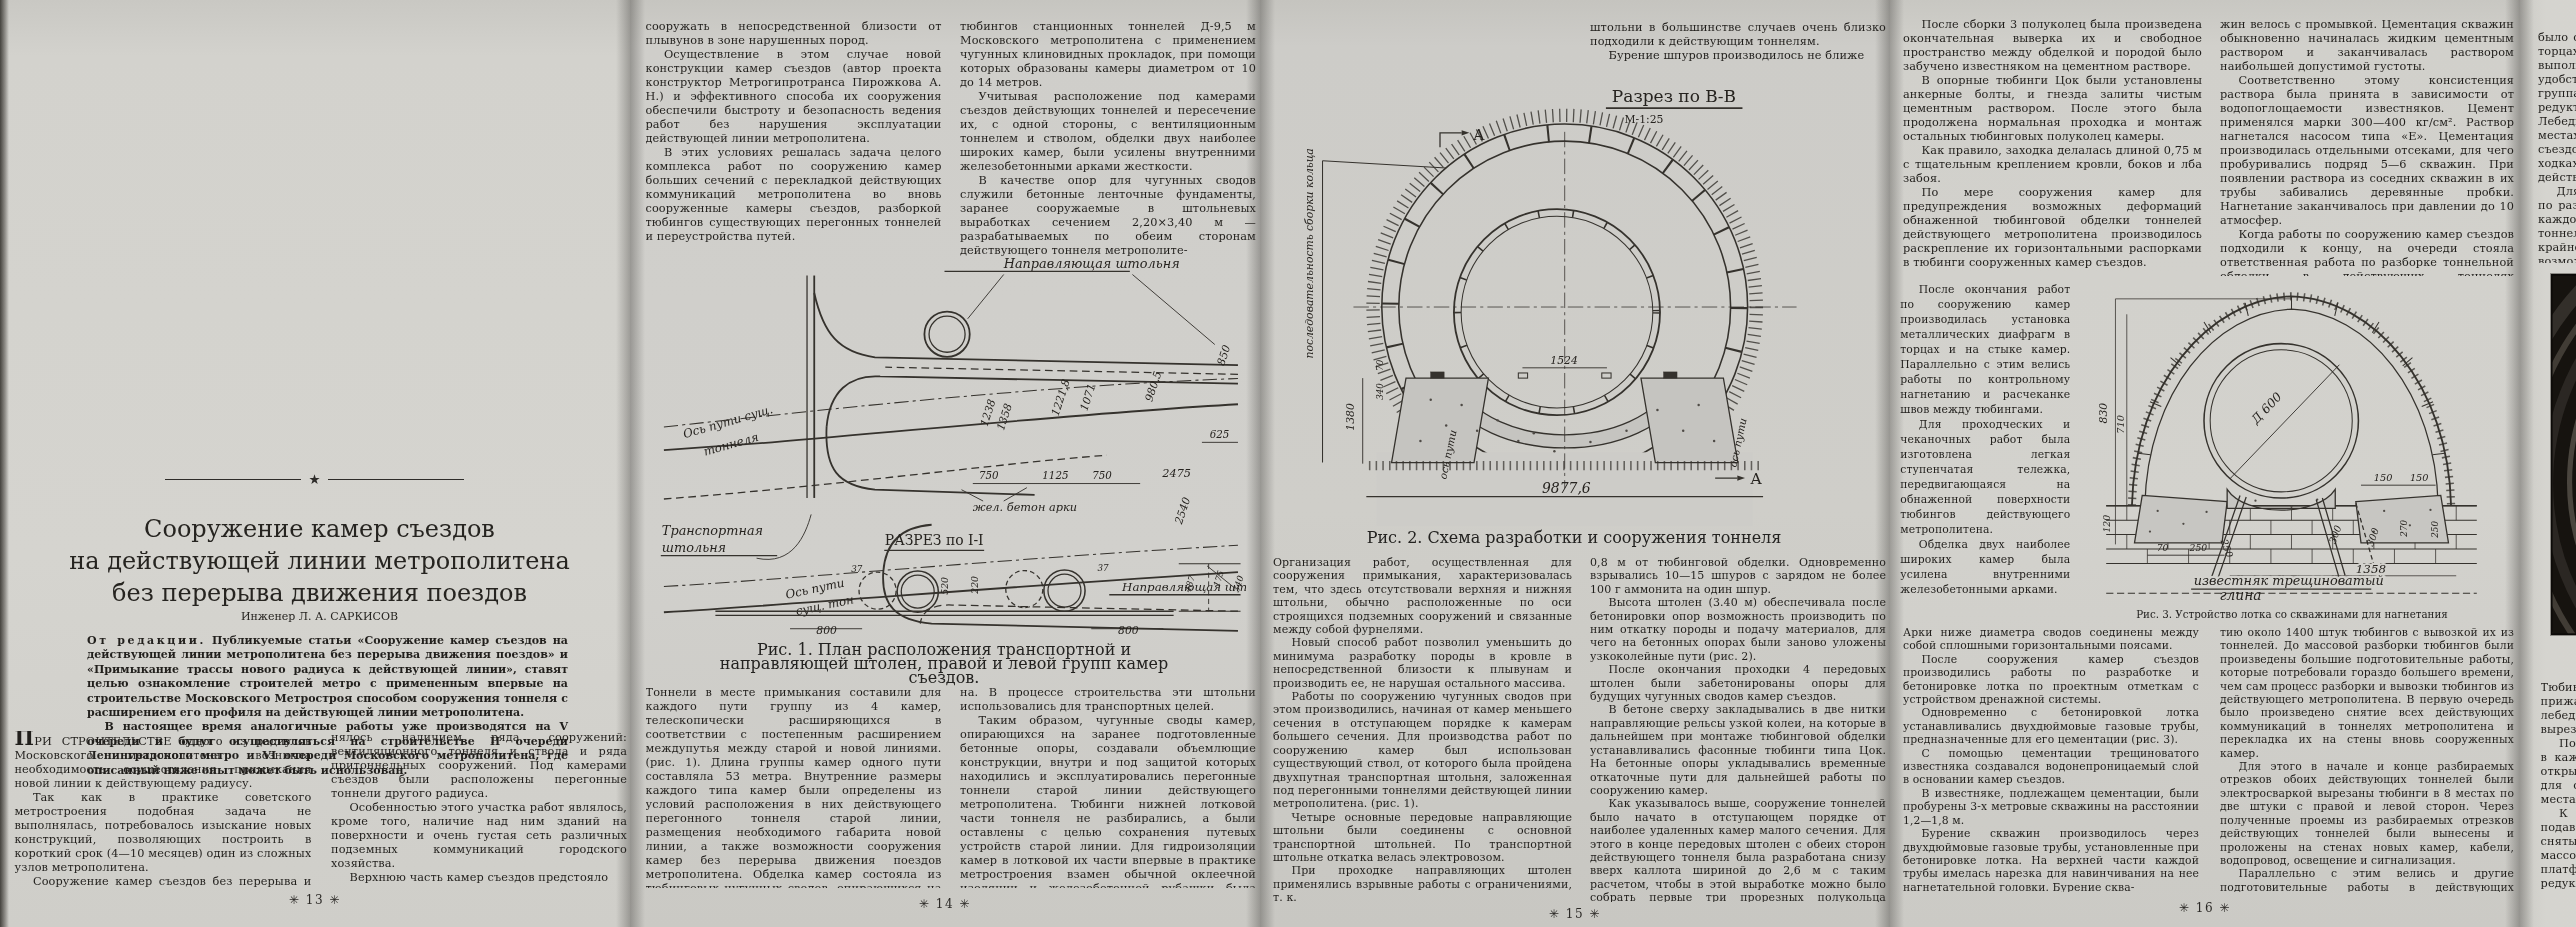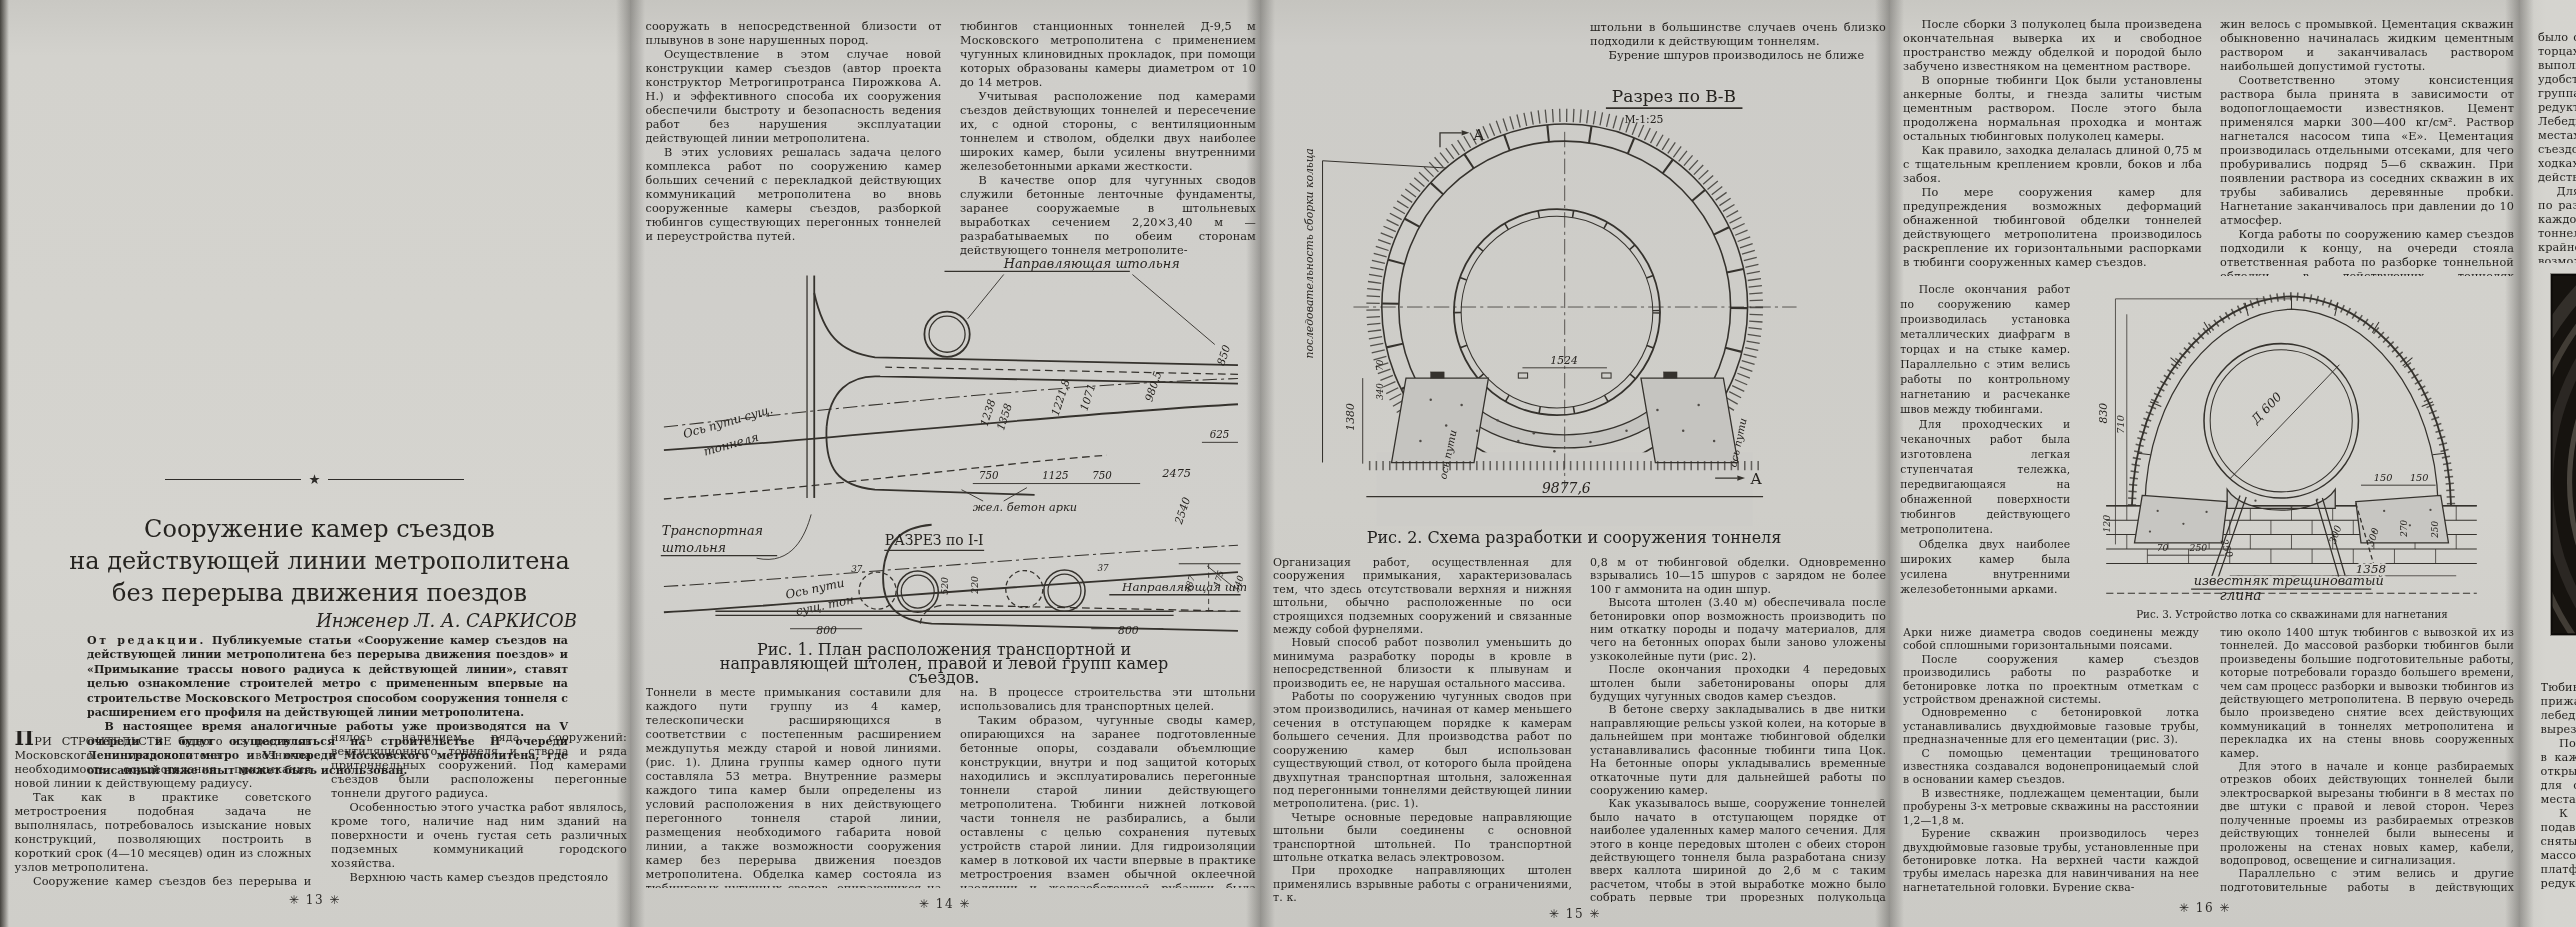--- a/index.html
+++ b/index.html
@@ -22,21 +22,21 @@
   .p15c{font-size:11px;line-height:13.4px}
   .caption{position:absolute;text-align:center;font-size:16px;line-height:14px;color:#232220}
   .pagenum{position:absolute;left:0;width:100%;text-align:center;font-size:12px;letter-spacing:1.5px;color:#2b2926}
   .fig{position:absolute}
   .photo-frame{position:absolute;background:#16130f;box-shadow:0 0 0 1px #8c8a85}
   .ornament{position:absolute;display:flex;align-items:center;gap:7.2px}
   .orn-line{flex:1;height:1.5px;background:#2e2c29}
   .orn-star{font-size:13.4px;line-height:1;color:#2e2c29;font-family:"DejaVu Sans","Liberation Sans",sans-serif}
   .title{position:absolute;left:62px;top:513px;width:515px;text-align:center;font-weight:normal;font-size:24px;line-height:32px;color:#262420}
   .title .tl{display:block}
-  .author{position:absolute;left:62px;top:610px;width:515px;text-align:right;font-style:italic;font-size:18px;color:#262420}
+  .author{position:absolute;left:62px;top:610px;width:515px;text-align:center;font-size:11px;color:#262420}
   .editorial{position:absolute;left:87px;top:634px;width:481px;font-weight:bold;font-size:11px;line-height:14.4px;text-align:justify}
   .ed-label{letter-spacing:2.6px}
   .ed-ind{text-indent:17.5px}
   .dropcap{font-size:20.6px;font-weight:bold;letter-spacing:0.5px}
   svg text{font-family:"DejaVu Serif","Liberation Serif",serif;fill:#26231f}
   svg .hw{font-style:italic}
 </style>
 </head>
 <body>
 

